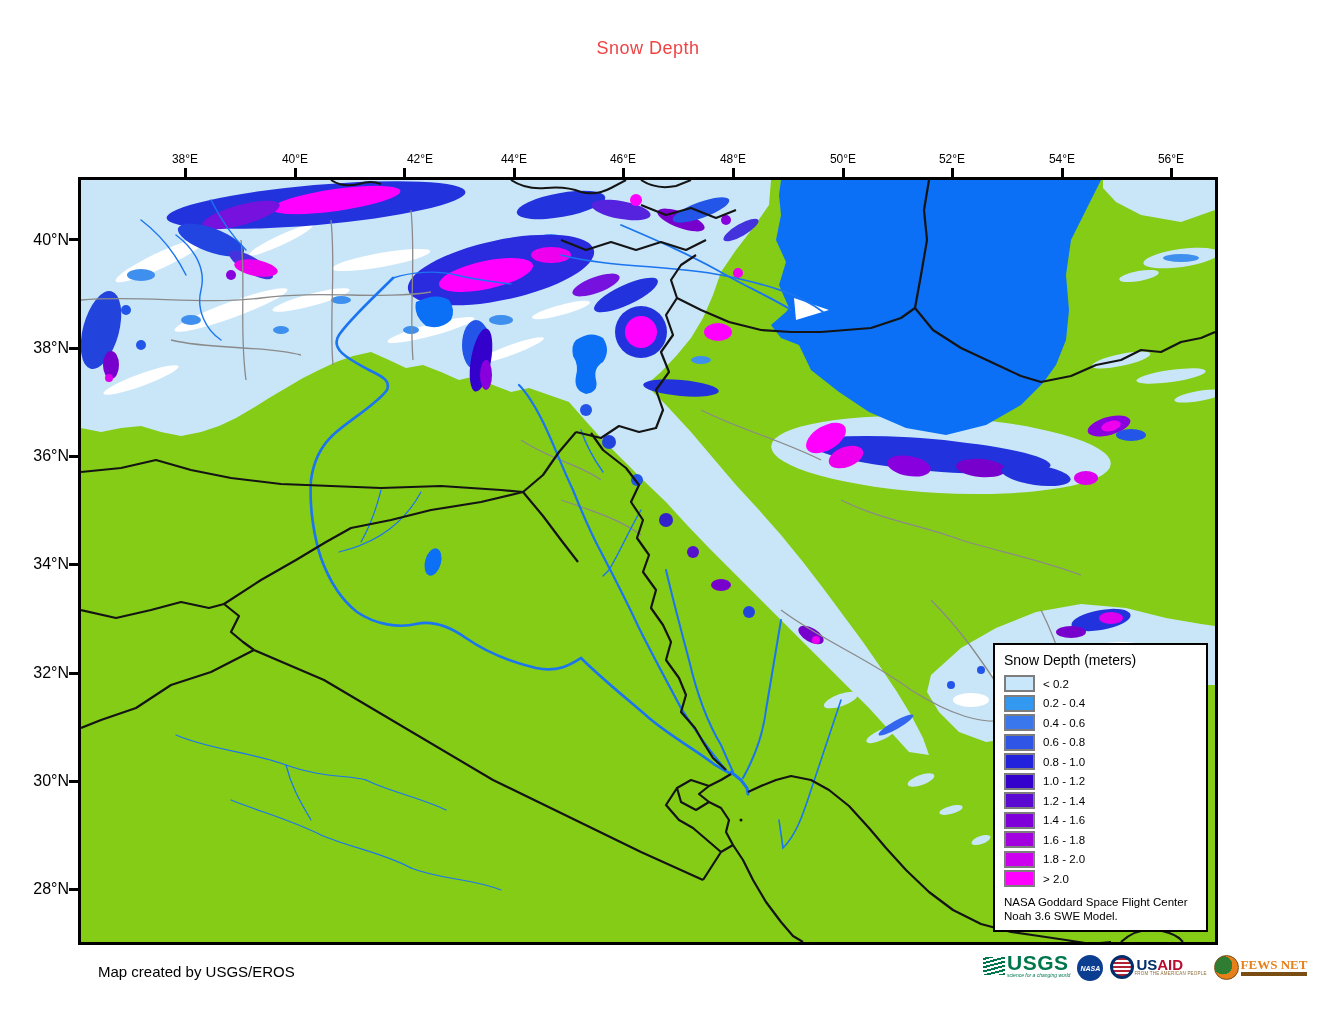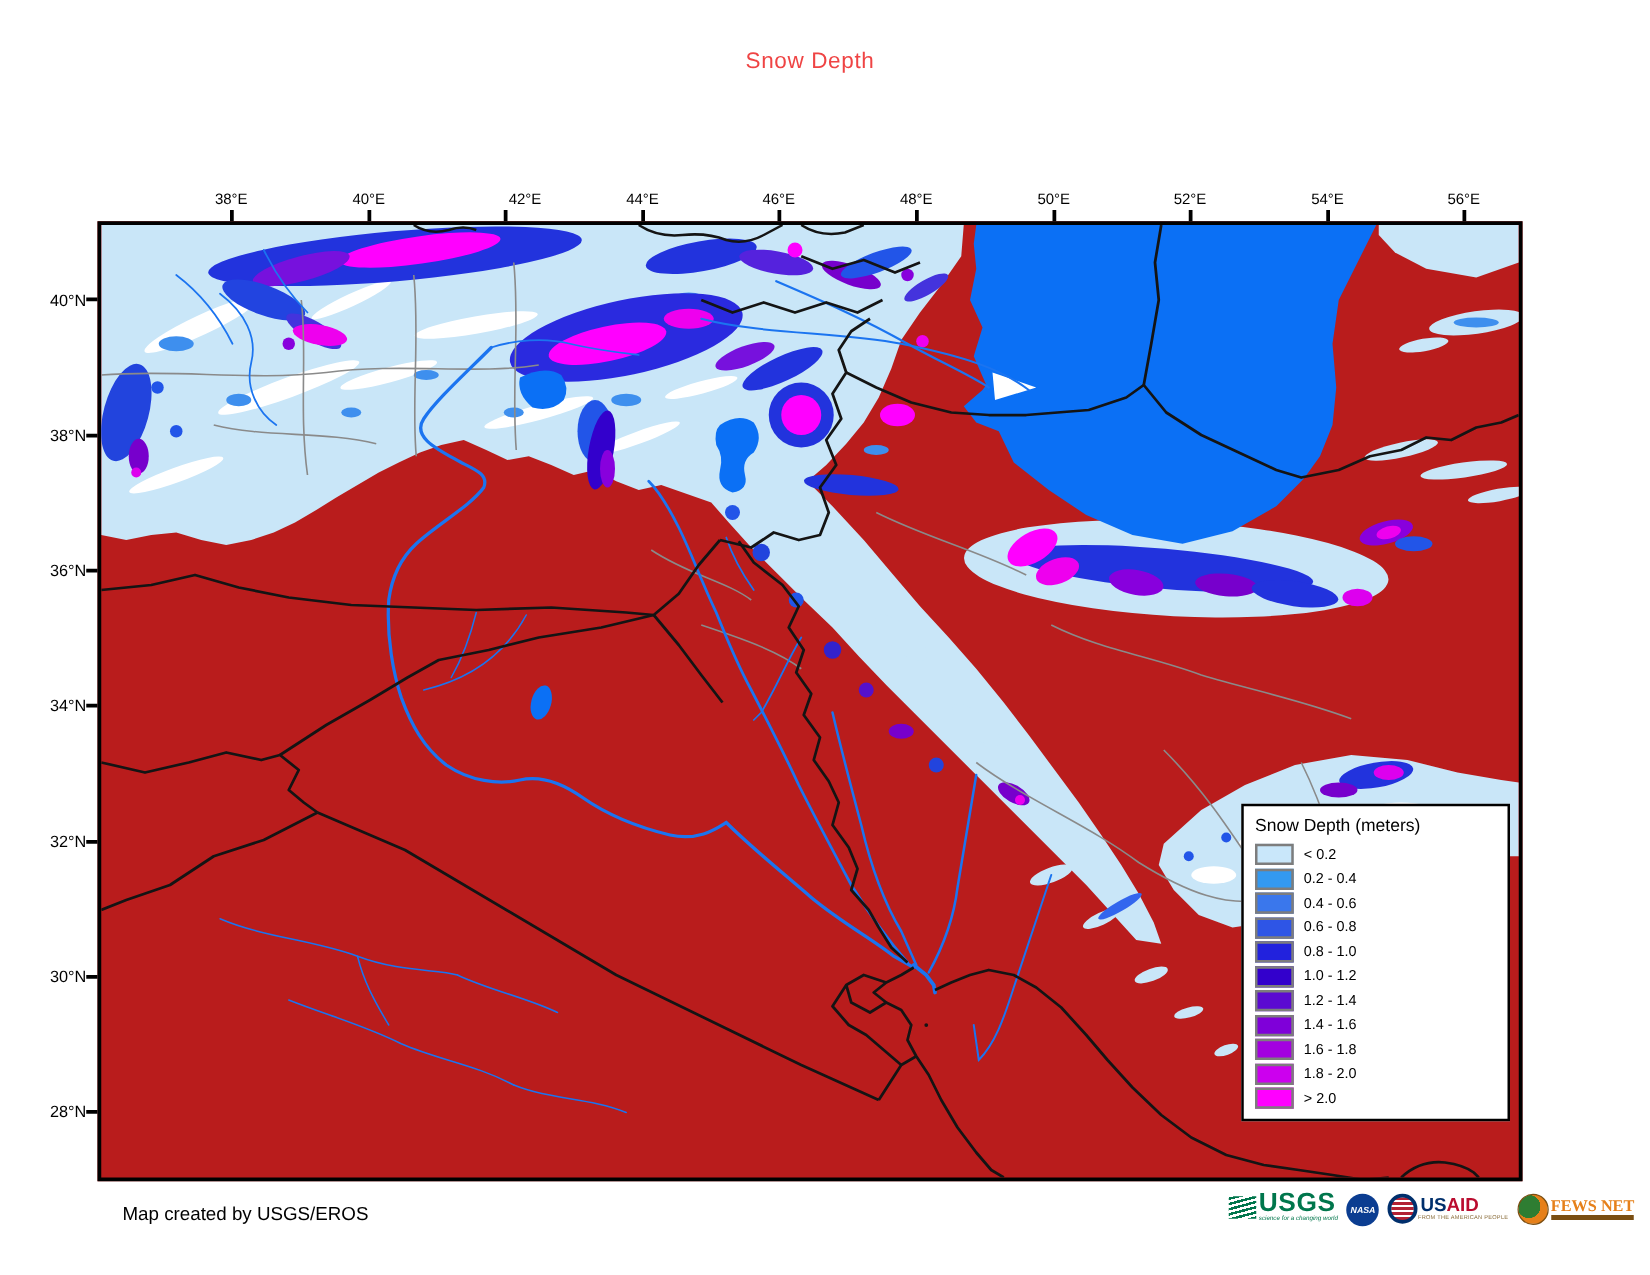--- a/index.html
+++ b/index.html
@@ -1,26 +1,26 @@
 <!DOCTYPE html>
 <html><head>
 <meta charset="utf-8">
 <style>
   html,body{margin:0;padding:0;background:#ffffff;width:1320px;height:1020px;
     font-family:"Liberation Sans","DejaVu Sans",sans-serif;overflow:hidden;position:relative;}
   .abs{position:absolute;}
   #titleblock{left:78px;top:38px;width:1140px;text-align:center;}
   #map-title{font-size:18px;font-weight:normal;color:#ef4444;letter-spacing:.5px;}
   #map-subtitle{font-size:21px;color:#000;margin-top:10px;}
-  #mapframe{left:78px;top:177px;width:1140px;height:768px;border:3px solid #000;background:#b91c1c;box-sizing:border-box;}
+  #mapframe{left:78px;top:177px;width:1140px;height:768px;border:3px solid #000;background:#84cc16;box-sizing:border-box;}
   #mapsvg{position:absolute;left:0;top:0;}
   .tick-top{position:absolute;width:3px;height:9px;background:#000;top:-12px;}
   .tick-left{position:absolute;width:9px;height:3px;background:#000;left:-12px;}
   .lbl-top{position:absolute;top:-28px;transform:translateX(-50%);font-size:12px;color:#000;white-space:nowrap;}
-  .lbl-left{position:absolute;left:-52px;transform:translateY(-50%);font-size:13px;color:#000;white-space:nowrap;width:40px;text-align:right;}
+  .lbl-left{position:absolute;left:-52px;transform:translateY(-50%);font-size:16px;color:#000;white-space:nowrap;width:40px;text-align:right;}
   #legend{position:absolute;left:912px;top:463px;width:215px;background:#fff;border:2px solid #000;
     box-sizing:border-box;padding:7px 9px 6px 9px;z-index:5;}
   #legend-title{font-size:14px;color:#000;margin-bottom:6px;}
   .leg-row{display:flex;align-items:center;height:19.5px;}
   .leg-swatch{width:27px;height:13px;border:2px solid #7d7d7d;margin-right:8px;flex:none;}
   .leg-label{font-size:11.5px;color:#000;}
   #legend-src{font-size:11.5px;color:#000;margin-top:6px;line-height:1.3;}
   #credit{left:98px;top:963px;font-size:15px;color:#000;}
   #logos{left:983px;top:955px;display:flex;align-items:flex-start;gap:7px;}
   .logo{display:flex;align-items:center;}
@@ -330,20 +330,24 @@
       <span class="leg-label">1.6 - 1.8</span>
       </div>
     <div class="leg-row">
       <div class="leg-swatch" style="background-color: rgb(204, 0, 238);"></div>
       <span class="leg-label">1.8 - 2.0</span>
       </div>
     <div class="leg-row">
       <div class="leg-swatch" style="background-color: rgb(255, 0, 255);"></div>
       <span class="leg-label">&gt; 2.0</span>
       </div>
+    <div id="legend-src">
+      <div>NASA Goddard Space Flight Center</div>
+      <div>Noah 3.6 SWE Model.</div>
+    </div>
   </div>
 </div>
 
 <div class="abs" id="credit">Map created by USGS/EROS</div>
 
 <div class="abs" id="logos">
   <div class="logo">
     <div id="usgs-mark"></div>
     <div>
       <div id="usgs-text">USGS</div>

